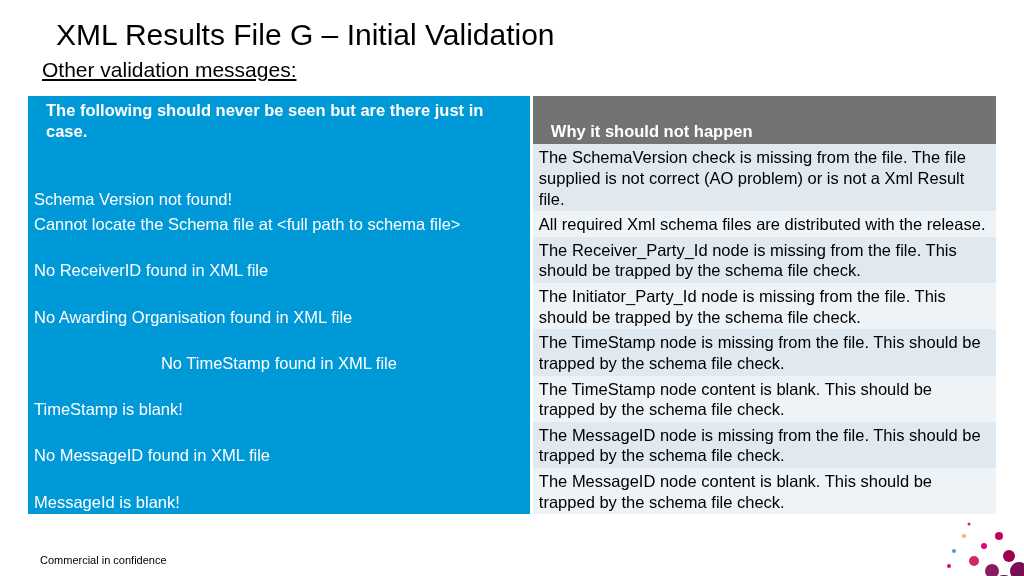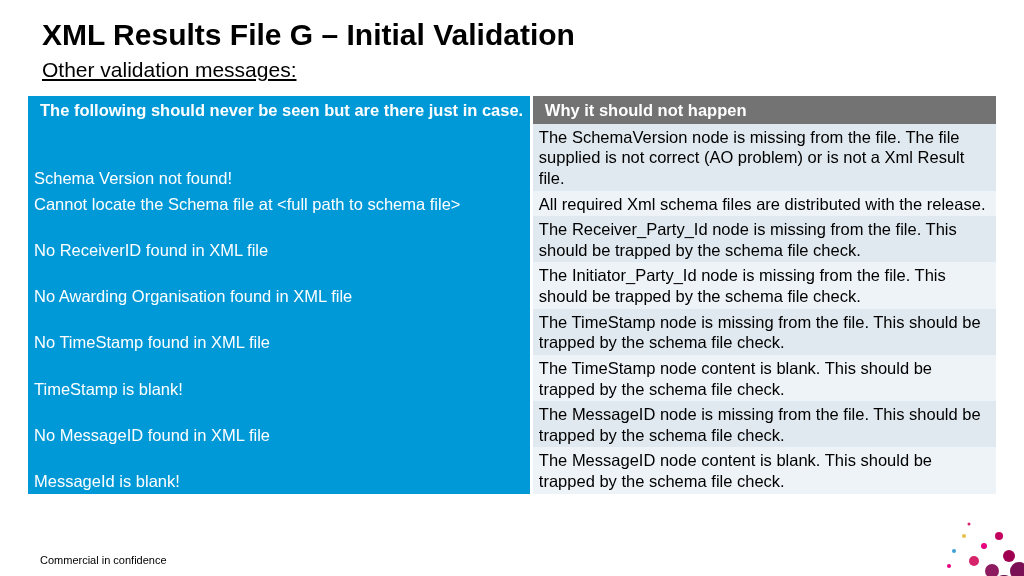--- a/index.html
+++ b/index.html
@@ -9,44 +9,44 @@
     font-family: Arial, Helvetica, sans-serif;
     background: #ffffff;
     position: relative;
     overflow: hidden;
   }
   .slide {
     padding: 18px 28px 0 28px;
   }
   h1 {
     font-size: 30px;
-    font-weight: 700;
+    font-weight: 400;
     color: #000;
-    margin: 0 0 6px 14px;
+    margin: 0 0 6px 28px;
   }
   .subtitle {
     font-size: 21px;
     color: #000;
     margin: 0 0 14px 14px;
     text-decoration: underline;
   }
   table {
     border-collapse: collapse;
     width: 100%;
     table-layout: fixed;
     font-size: 16.5px;
     line-height: 1.25;
   }
   col.left { width: 52%; }
   col.right { width: 48%; }
   th {
     font-weight: 700;
     text-align: left;
     vertical-align: bottom;
-    padding: 4px 6px 3px 12px;
+    padding: 4px 6px 3px 18px;
   }
   td {
     text-align: left;
     vertical-align: bottom;
     padding: 3px 6px 2px 6px;
   }
   th.c1, td.c1 {
     background: #0099d8;
     color: #ffffff;
     border-right: 3px solid #ffffff;
@@ -90,36 +90,36 @@
       </colgroup>
     <thead>
       <tr>
         <th class="c1">The following should never be seen but are there just in case.</th>
         <th class="c2">Why it should not happen</th>
       </tr>
     </thead>
     <tbody id="tbody">
         <tr class="a">
           <td class="c1" style="white-space: pre-line;">Schema Version not found!</td>
-          <td class="c2">The SchemaVersion node is missing from the file.  The file supplied is not correct (AO problem) or is not a Xml Result file.</td>
+          <td class="c2">The SchemaVersion check is missing from the file.  The file supplied is not correct (AO problem) or is not a Xml Result file.</td>
         </tr>
         <tr class="b">
           <td class="c1" style="white-space: pre-line;">Cannot locate the Schema file at &lt;full path to schema file&gt;</td>
           <td class="c2">All required Xml schema files are distributed with the release.</td>
         </tr>
         <tr class="a">
           <td class="c1" style="white-space: pre-line;">No ReceiverID found in XML file</td>
           <td class="c2">The Receiver_Party_Id node is missing from the file.  This should be trapped by the schema file check.</td>
         </tr>
         <tr class="b">
           <td class="c1" style="white-space: pre-line;">No Awarding Organisation found in XML file</td>
           <td class="c2">The Initiator_Party_Id node is missing from the file.  This should be trapped by the schema file check.</td>
         </tr>
         <tr class="a">
-          <td class="c1" style="white-space: pre-line;">No TimeStamp found in XML file</td>
+          <td class="c1" style="white-space: pre-line; text-align: center;">No TimeStamp found in XML file</td>
           <td class="c2">The TimeStamp node is missing from the file.  This should be trapped by the schema file check.</td>
         </tr>
         <tr class="b">
           <td class="c1" style="white-space: pre-line;">TimeStamp is blank!</td>
           <td class="c2">The TimeStamp node content is blank.  This should be trapped by the schema file check.</td>
         </tr>
         <tr class="a">
           <td class="c1" style="white-space: pre-line;">No MessageID found in XML file</td>
           <td class="c2">The MessageID node is missing from the file.  This should be trapped by the schema file check.</td>
         </tr>

